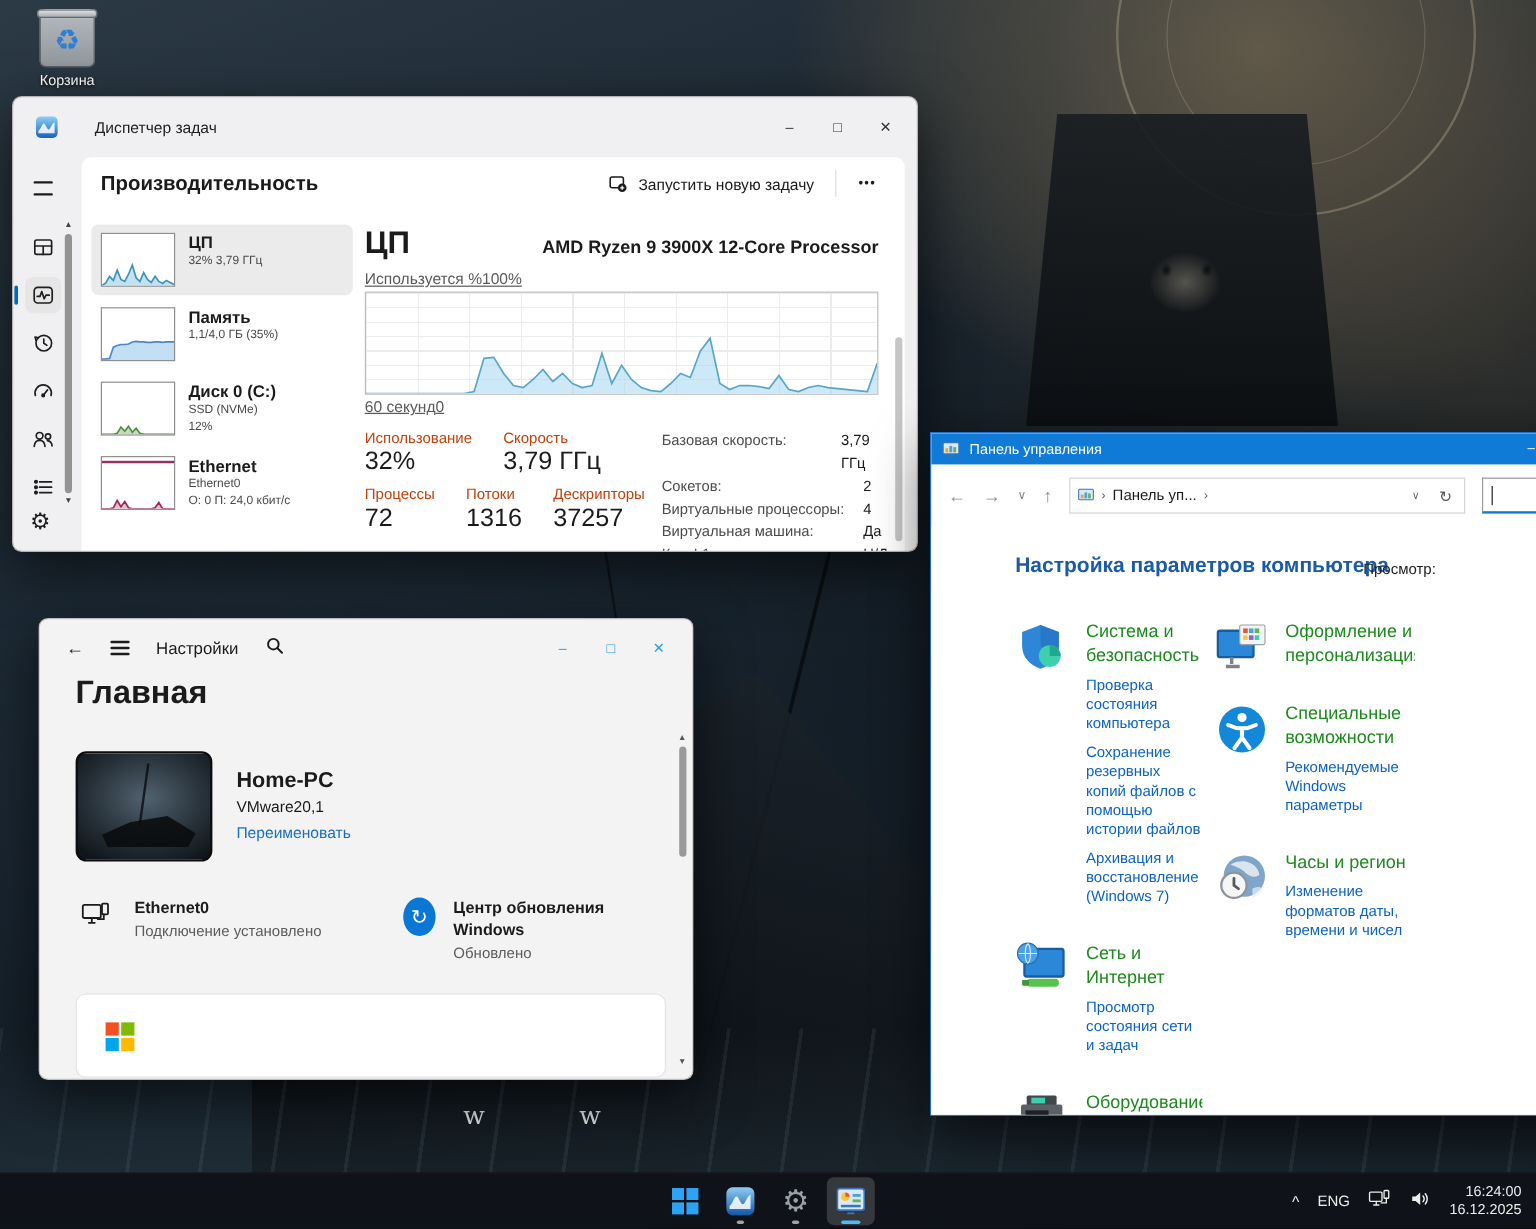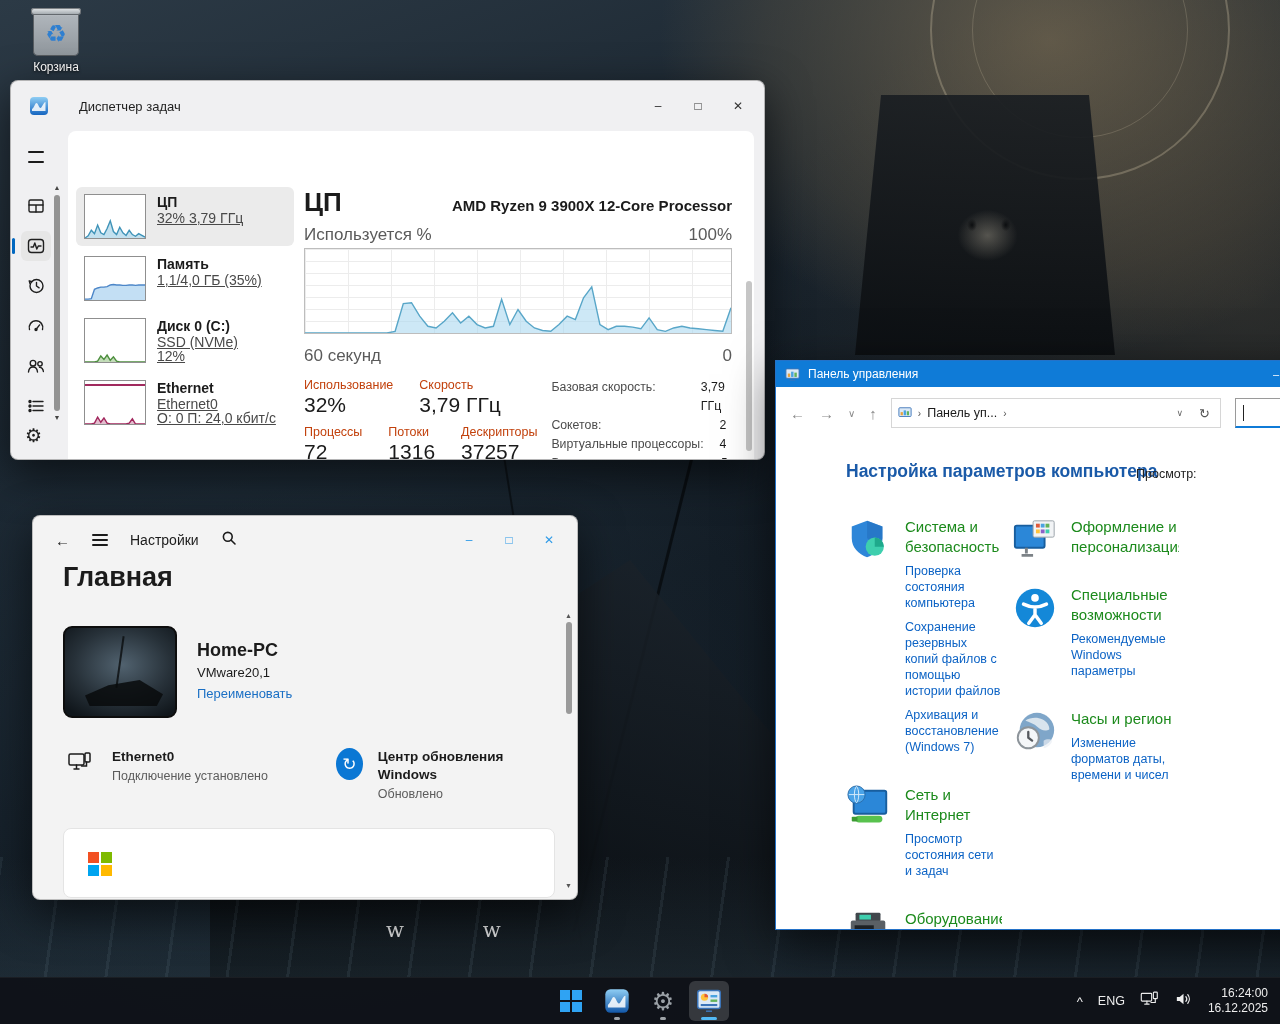--- a/index.html
+++ b/index.html
@@ -75,27 +75,27 @@
   .tm-newtask{ margin-left:auto; display:flex; align-items:center; gap:9px; font-size:13px; color:#1b1b1b; padding:6px 10px; border-radius:5px; }
   .tm-hdr-div{ width:1px; height:22px; background:#dcdcdc; margin:0 8px; }
   .tm-more{ font-size:11px; letter-spacing:1px; color:#1b1b1b; padding:6px 10px; }
   .tm-cards{ position:absolute; left:8px; top:56px; width:218px; }
   .card{ display:flex; gap:11px; padding:7px 8px; border-radius:6px; margin-bottom:3px; }
   .card.sel{ background:#ebebeb; }
   .mini{ width:62px; height:45px; border:1px solid #8f8f8f; background:#fff; position:relative; flex:none; overflow:hidden; }
   .mini svg, .bigchart svg{ position:absolute; inset:0; width:100%; height:100%; }
   .eth-line{ position:absolute; left:0; right:0; top:3px; height:2px; background:#a12a5e; }
   .card-name{ font-size:14px; font-weight:700; color:#1b1b1b; line-height:17px; }
-  .card-sub{ font-size:14px; color:#494949; line-height:14px;text-decoration:underline; }
+  .card-sub{ font-size:10px; color:#494949; line-height:14px; }
   .tm-detail{ position:absolute; left:236px; right:22px; top:56px; }
   .cpu-row1{ display:flex; align-items:baseline; }
   .cpu-h{ font-size:26px; font-weight:700; color:#1b1b1b; }
   .cpu-proc{ margin-left:auto; font-size:15px; font-weight:700; color:#1b1b1b; }
-  .axis{ display:flex; justify-content:space-between; font-size:17px; color:#5a5a5a; margin-top:7px; }
-  .axis2{ margin-top:12px; }
+  .axis{ display:flex; justify-content:flex-start; font-size:13px; color:#5a5a5a; margin-top:7px;text-decoration:underline; }
+  .axis2{ margin-top:2px; }
   .bigchart{ margin-top:3px; height:86px; border:1px solid #bdbdbd; position:relative; overflow:hidden;
     background-image:
       repeating-linear-gradient(to right, #ececec 0 1px, transparent 1px 43px),
       repeating-linear-gradient(to bottom, #ececec 0 1px, transparent 1px 12px); }
   .stats{ display:flex; margin-top:12px; }
   .stats-left{ width:268px; }
   .srow{ display:flex; gap:26px; }
   .srow + .srow{ margin-top:8px; }
   .slabel{ font-size:12.5px; color:#c2410c; }
   .sval{ font-size:21px; color:#1b1b1b; margin-top:1px; }
@@ -280,20 +280,33 @@
       </div>
       <div class="tm-railscroll">
         <div class="arr">▲</div>
         <div class="thumb"></div>
         <div class="arr">▼</div>
       </div>
       <div class="rail-gear">⚙</div>
     </div>
 
     <div class="tm-panel">
+      <div class="tm-header">
+        <span class="tm-page">Производительность</span>
+        <div class="tm-newtask">
+          <svg width="16" height="16" viewBox="0 0 16 16">
+            <rect x="1.5" y="2.5" width="11" height="9" rx="1.5" fill="none" stroke="#1b1b1b" stroke-width="1.3"></rect>
+            <circle cx="11.5" cy="11.5" r="3.6" fill="#1b1b1b"></circle>
+            <path d="M11.5 9.8v3.4M9.8 11.5h3.4" stroke="#fff" stroke-width="1.1"></path>
+            </svg>
+          <span>Запустить новую задачу</span>
+        </div>
+        <div class="tm-hdr-div"></div>
+        <span class="tm-more">•••</span>
+      </div>
 
       <div class="tm-cards">
         <div class="card sel">
           <div class="mini">
               <svg viewBox="0 0 100 100" preserveAspectRatio="none">
                 <polygon points="0,100 0,100 5.263157894736842,95 10.526315789473683,82 15.789473684210526,90 21.052631578947366,70 26.31578947368421,88 31.57894736842105,92 36.84210526315789,78 42.10526315789473,60 47.368421052631575,85 52.63157894736842,92 57.89473684210527,75 63.1578947368421,88 68.42105263157895,94 73.68421052631578,82 78.94736842105263,92 84.21052631578947,96 89.47368421052632,90 94.73684210526315,94 100,98 100,100" fill="rgba(121,188,219,.45)"></polygon>
                 <polyline points="0,100 5.263157894736842,95 10.526315789473683,82 15.789473684210526,90 21.052631578947366,70 26.31578947368421,88 31.57894736842105,92 36.84210526315789,78 42.10526315789473,60 47.368421052631575,85 52.63157894736842,92 57.89473684210527,75 63.1578947368421,88 68.42105263157895,94 73.68421052631578,82 78.94736842105263,92 84.21052631578947,96 89.47368421052632,90 94.73684210526315,94 100,98" fill="none" stroke="#3f93b8" stroke-width="1.4" vector-effect="non-scaling-stroke"></polyline>
               </svg>
             </div>
           <div>

